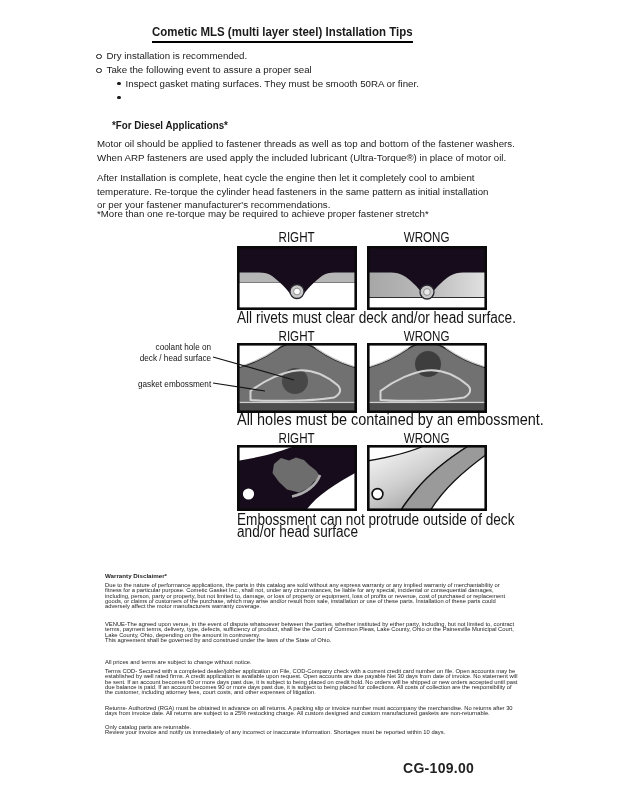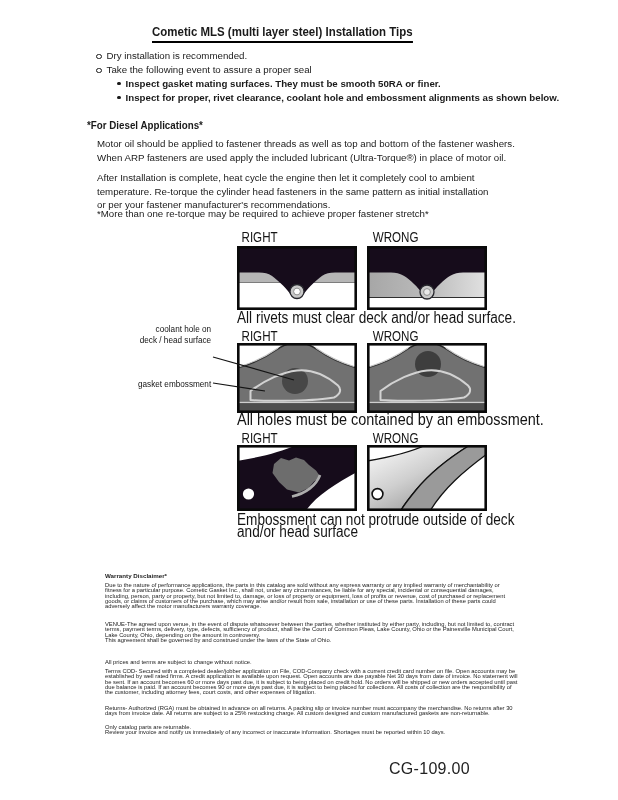--- a/index.html
+++ b/index.html
@@ -11,40 +11,40 @@
   .abs { position:absolute; }
   .cond { display:inline-block; transform:scaleX(0.85); transform-origin:left center; white-space:nowrap; }
   .cond-c { display:inline-block; transform:scaleX(0.80); transform-origin:center center; white-space:nowrap; }
   .cond-r { display:inline-block; transform:scaleX(0.88); transform-origin:right center; white-space:nowrap; }
 
   .title { left:114px; top:24px; font-size:13.5px; font-weight:bold;margin-left:38px; }
   .title .cond { border-bottom:2px solid #000; padding-bottom:2px; }
 
   .tips { left:96px; top:49px; width:470px; font-size:9.7px; line-height:14px; }
   .brow { display:flex; }
-  .brow.sub { margin-left:21px;font-weight:bold; }
+  .brow.sub { margin-left:21px; }
   .bmark { flex:0 0 auto; width:3.6px; height:3.6px; border-radius:50%; margin:4.8px 5px 0 0; }
   .bmark.open { border:1px solid #1a1a1a; }
   .bmark.fill { background:#1a1a1a; }
 
-  .diesel-h { left:87px; top:119px; font-size:11.5px; font-weight:bold; }
+  .diesel-h { left:112px; top:119px; font-size:11.5px; font-weight:bold; }
   .bodyp { left:97px; top:0; width:470px; font-size:9.7px; line-height:13.6px; }
   .p1 { top:137px; } .p2 { top:171px; } .p3 { top:207px; }
 
-  .dlabel { width:120px; text-align:left; font-size:14.5px; color:#141414; }
+  .dlabel { width:120px; text-align:center; font-size:14.5px; color:#141414; }
   .caption { font-size:16px; line-height:12px; color:#141414; }
   .panel { line-height:0; }
   .panel svg { display:block; }
 
   .co-label { left:99px; width:112px; text-align:right; font-size:9.3px; line-height:10.6px; color:#141414; }
 
   .legal { font-size:5.8px; line-height:5.3px; color:#1c1c1c; width:413px; left:105px; text-align:left; }
   .legal-h { font-weight:bold; font-size:6.2px; }
 
-  .footer { left:389px; top:760px; font-size:16px; letter-spacing:0.3px; color:#222; }
+  .footer { left:403px; top:760px; font-size:14px; letter-spacing:0.3px; color:#222;font-weight:bold; }
 </style>
 </head>
 <body>
 
 <div class="page">
 
   <div class="abs title">
     <span class="cond">Cometic MLS (multi layer steel) Installation Tips</span>
   </div>
 
@@ -56,21 +56,20 @@
     <div class="brow">
         <span class="bmark open"></span>
         <span>Take the following event to assure a proper seal</span>
       </div>
     <div class="brow sub">
         <span class="bmark fill"></span>
         <span>Inspect gasket mating surfaces.  They must be smooth 50RA or finer.</span>
       </div>
     <div class="brow sub">
         <span class="bmark fill"></span>
-        <span>Inspect for proper, rivet clearance, coolant hole and embossment alignments as shown below.</span>
       </div>
   </div>
 
   <div class="abs diesel-h">
     <span class="cond">*For Diesel Applications*</span>
   </div>
   <div class="abs bodyp p2">
     <div>After Installation is complete, heat cycle the engine then let it completely cool to ambient</div>
     <div>temperature. Re-torque the cylinder head fasteners in the same pattern as initial installation</div>
     <div>or per your fastener manufacturer's recommendations.</div>
@@ -115,21 +114,21 @@
       <rect x="1.3" y="1.3" width="117.4" height="61.4" fill="none" stroke="#0a0a0a" stroke-width="2.6"></rect>
     </svg>
   </div>
   <div class="abs caption" style="left:237px; top:312px;">
     <span class="cond">All rivets must clear deck and/or head surface.</span>
   </div>
 
   <div class="abs dlabel" style="left:237px; top:328px;"><span class="cond-c">RIGHT</span></div>
   <div class="abs dlabel" style="left:367px; top:328px;"><span class="cond-c">WRONG</span></div>
 
-  <div class="abs co-label" style="top:324px;text-align:right;">
+  <div class="abs co-label" style="top:342px;text-align:right;">
     <div><span class="cond-r">coolant hole on</span></div>
     <div><span class="cond-r">deck / head surface</span></div>
   </div>
   <div class="abs co-label" style="top:379px;">
     <div><span class="cond-r">gasket embossment</span></div>
   </div>
 
   <div class="abs panel" style="left:237px; top:343px;">
     <svg width="120" height="70" viewBox="0 0 120 70">
       <rect width="120" height="70" fill="#ffffff"></rect>

